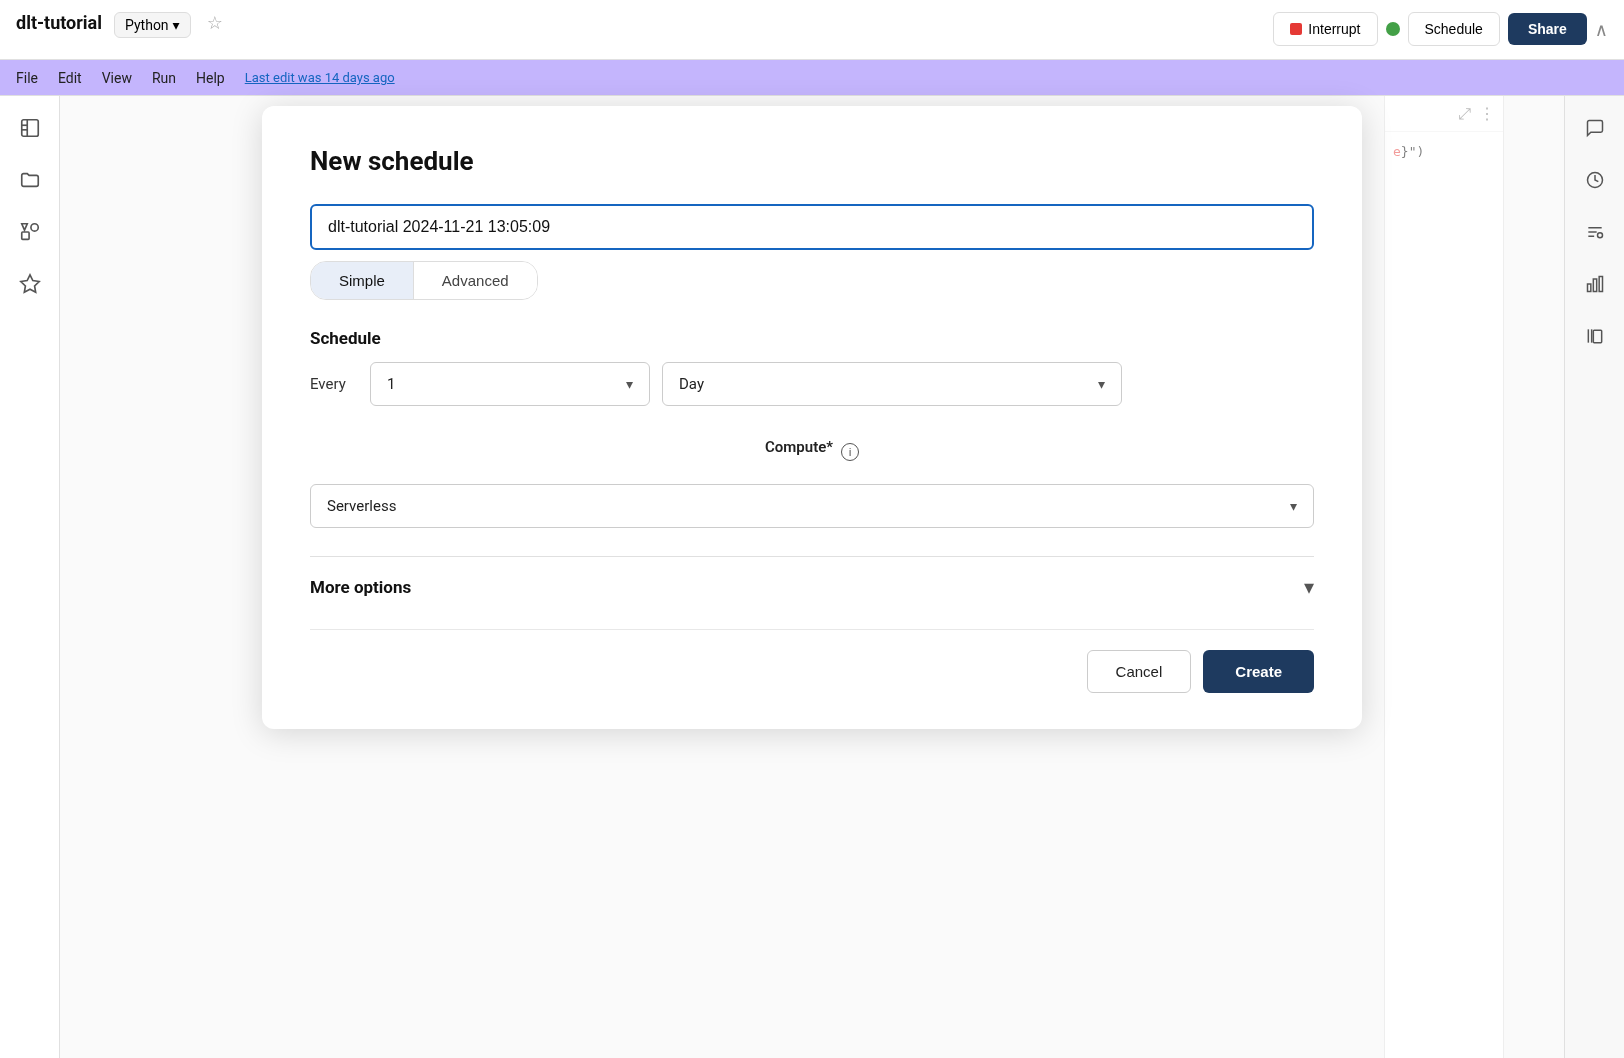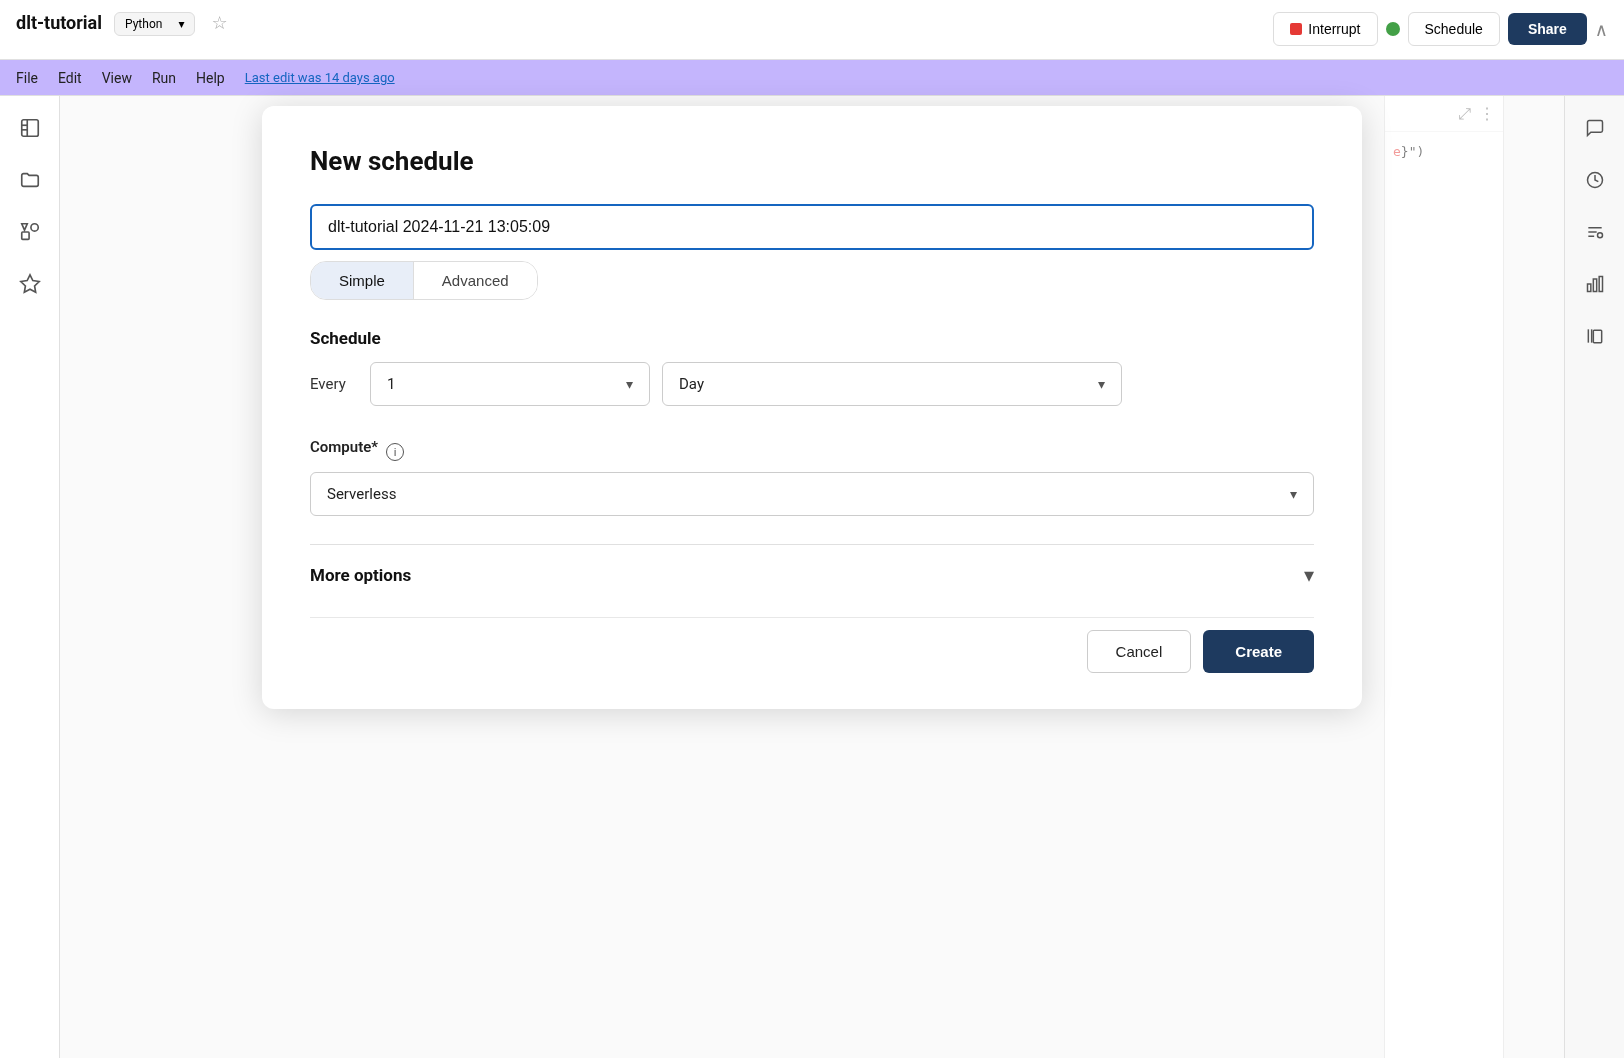--- a/index.html
+++ b/index.html
@@ -23,26 +23,26 @@
       gap: 12px;
     }
     .topbar-title {
       font-weight: 700;
       font-size: 18px;
       color: #111;
     }
     .python-badge {
       display: flex;
       align-items: center;
-      gap: 16px;
+      gap: 4px;
       background: #f5f5f5;
       border: 1px solid #ddd;
       border-radius: 6px;
       padding: 4px 10px;
-      font-size: 12px;
+      font-size: 14px;
       cursor: pointer;
     }
     .star-icon {
       color: #aaa;
       font-size: 18px;
       cursor: pointer;
       margin-left: 4px;
     }
     .topbar-spacer { flex: 1; }
     .topbar-right {
@@ -269,21 +269,22 @@
       color: #555;
     }
 
     .compute-row {
       margin-bottom: 28px;
     }
     .compute-label-row {
       display: flex;
       align-items: center;
       gap: 8px;
-      margin-bottom: 6px;
+      margin-bottom: 18px;
+      justify-content: center;
     }
     .info-icon {
       width: 18px;
       height: 18px;
       border: 1.5px solid #555;
       border-radius: 50%;
       display: flex;
       align-items: center;
       justify-content: center;
       font-size: 11px;
@@ -303,21 +304,21 @@
       font-size: 17px;
       font-weight: 700;
       color: #111;
     }
 
     
     .modal-footer {
       display: flex;
       justify-content: flex-end;
       gap: 12px;
-      padding-top: 12px;
+      padding-top: 20px;
       border-top: 1px solid #e8e8e8;
     }
     .cancel-btn {
       border: 1px solid #ccc;
       background: #fff;
       border-radius: 6px;
       padding: 12px 28px;
       font-size: 15px;
       cursor: pointer;
       color: #222;

